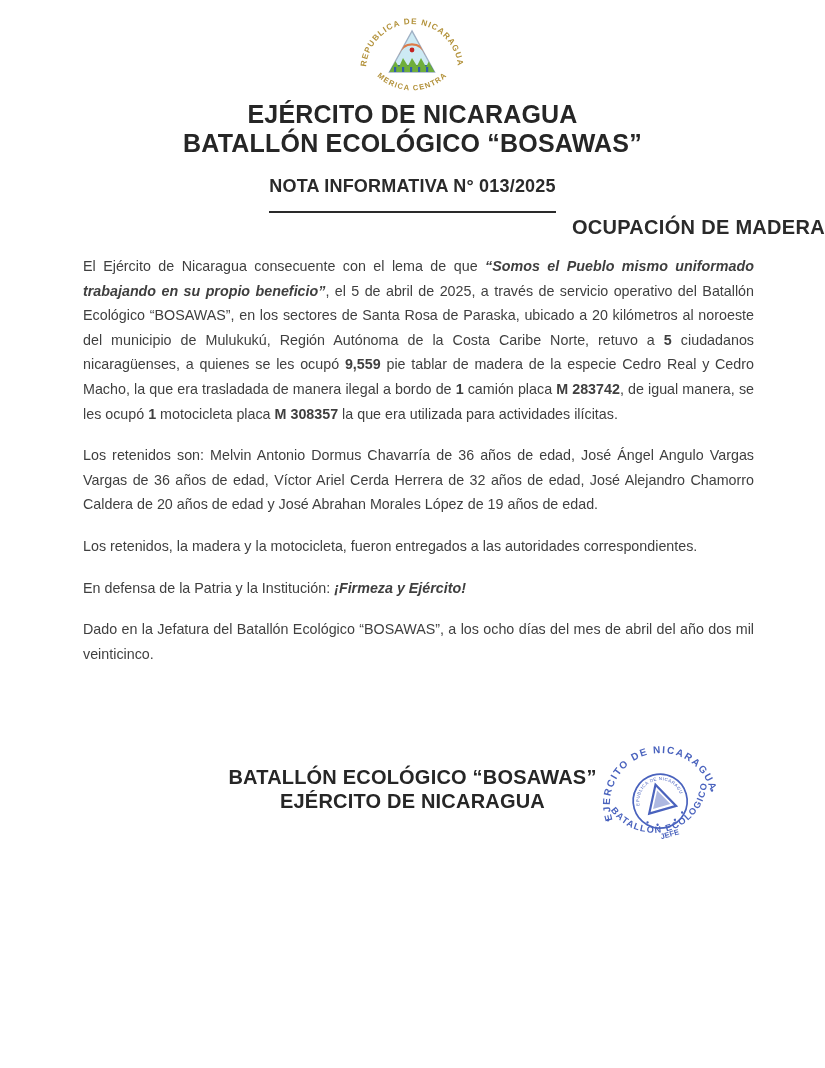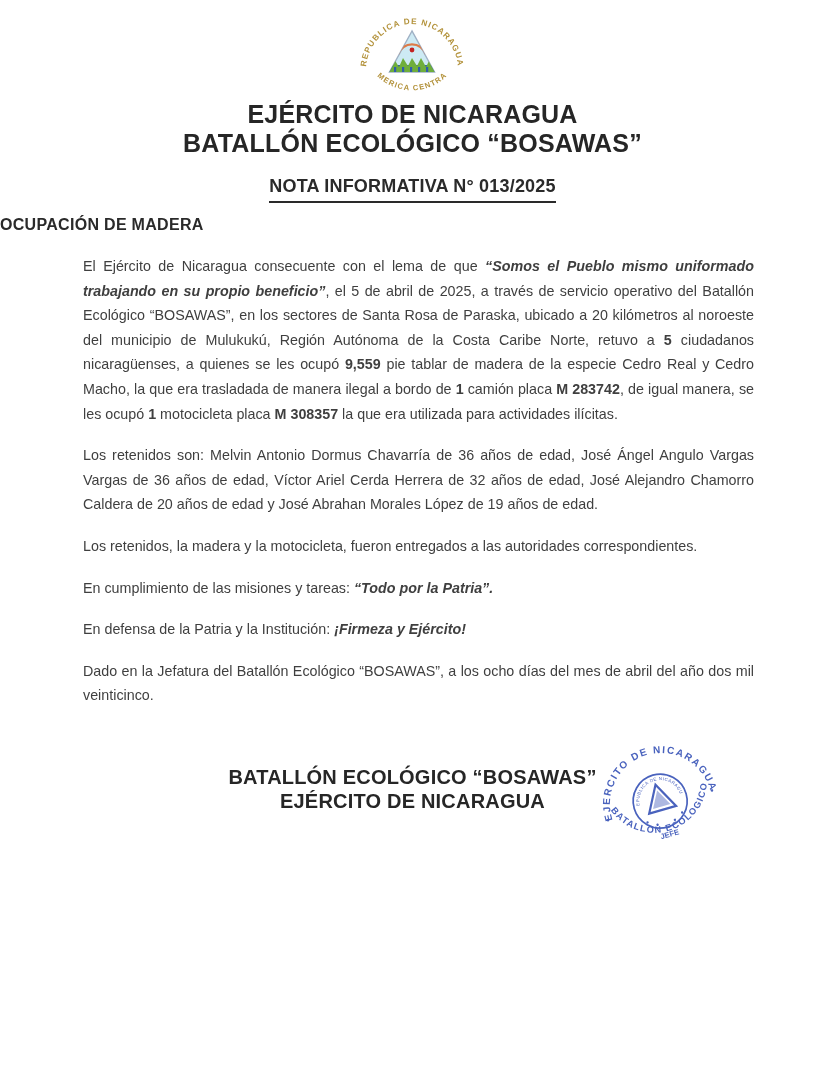--- a/index.html
+++ b/index.html
@@ -8,25 +8,25 @@
     font-family:"Liberation Sans","DejaVu Sans",sans-serif;color:#3f3f3f;
   }
   .emblem{position:absolute;top:12px;left:50%;transform:translateX(-50%);}
   .titles{position:absolute;top:100px;left:0;width:100%;text-align:center;}
   .titles .title-line{
     font-size:25px;font-weight:bold;line-height:29px;color:#262626;letter-spacing:.2px;margin:0;
   }
   .note-title{position:absolute;top:176px;left:0;width:100%;text-align:center;}
   .note-title span{
     display:inline-block;font-size:18px;font-weight:bold;color:#2a2a2a;
-    border-bottom:2px solid #2a2a2a;padding-bottom:4px;letter-spacing:.2px;
+    border-bottom:2px solid #2a2a2a;padding-bottom:14px;letter-spacing:.2px;
   }
   .subject{
-    position:absolute;top:216px;left:0;width:100%;text-align:left;
-    font-size:16px;font-weight:bold;color:#2a2a2a;letter-spacing:.3px;
+    position:absolute;top:216px;left:0;width:100%;text-align:right;
+    font-size:20px;font-weight:bold;color:#2a2a2a;letter-spacing:.3px;
   }
   .doc-body{position:absolute;top:254px;left:71px;width:683px;}
   .doc-body p{
     margin:0 0 17px 12px;font-size:14.3px;line-height:24.6px;text-align:justify;color:#3f3f3f;
   }
   .run-bold{font-weight:bold;}
   .run-bolditalic{font-weight:bold;font-style:italic;}
   .signature{
     position:absolute;top:766px;left:0;width:100%;text-align:center;
     font-size:20px;font-weight:bold;line-height:23.5px;color:#262626;letter-spacing:.2px;
@@ -83,21 +83,20 @@
   <div class="note-title">
     <span>NOTA INFORMATIVA N° 013/2025</span>
   </div>
 
   <div class="subject">OCUPACIÓN DE MADERA</div>
 
   <div class="doc-body">
     <p><span>El Ejército de Nicaragua consecuente con el lema de que </span><span class="run-bolditalic">“Somos el Pueblo mismo uniformado trabajando en su propio beneficio”</span><span>, el 5 de abril de 2025, a través de servicio operativo del Batallón Ecológico “BOSAWAS”, en los sectores de Santa Rosa de Paraska, ubicado a 20 kilómetros al noroeste del municipio de Mulukukú, Región Autónoma de la Costa Caribe Norte, retuvo a </span><span class="run-bold">5</span><span> ciudadanos nicaragüenses, a quienes se les ocupó </span><span class="run-bold">9,559</span><span> pie tablar de madera de la especie Cedro Real y Cedro Macho, la que era trasladada de manera ilegal a bordo de </span><span class="run-bold">1</span><span> camión placa </span><span class="run-bold">M 283742</span><span>, de igual manera, se les ocupó </span><span class="run-bold">1</span><span> motocicleta placa </span><span class="run-bold">M 308357</span><span> la que era utilizada para actividades ilícitas.</span></p>
     <p><span>Los retenidos son: Melvin Antonio Dormus Chavarría de 36 años de edad, José Ángel Angulo Vargas Vargas de 36 años de edad, Víctor Ariel Cerda Herrera de 32 años de edad, José Alejandro Chamorro Caldera de 20 años de edad y José Abrahan Morales López de 19 años de edad.</span></p>
     <p><span>Los retenidos, la madera y la motocicleta, fueron entregados a las autoridades correspondientes.</span></p>
-    <p><span>En cumplimiento de las misiones y tareas: </span><span class="run-bolditalic">“Todo por la Patria”.</span></p>
     <p><span>En defensa de la Patria y la Institución: </span><span class="run-bolditalic">¡Firmeza y Ejército!</span></p>
     <p><span>Dado en la Jefatura del Batallón Ecológico “BOSAWAS”, a los ocho días del mes de abril del año dos mil veinticinco.</span></p>
   </div>
 
   <div class="signature">
     <div>BATALLÓN ECOLÓGICO “BOSAWAS”</div>
     <div>EJÉRCITO DE NICARAGUA</div>
   </div>
 
   <div class="seal">

